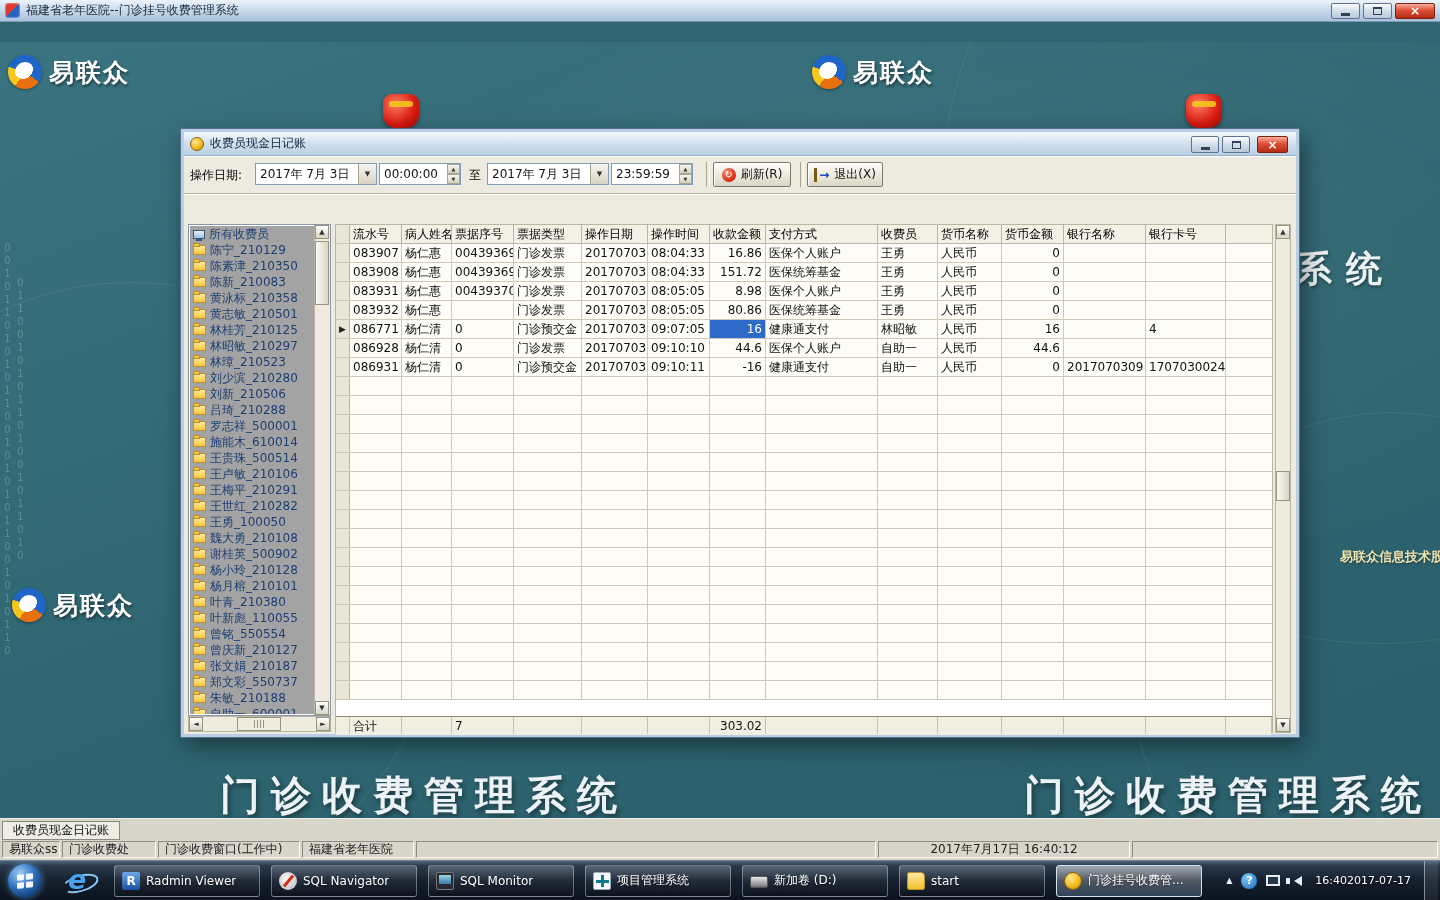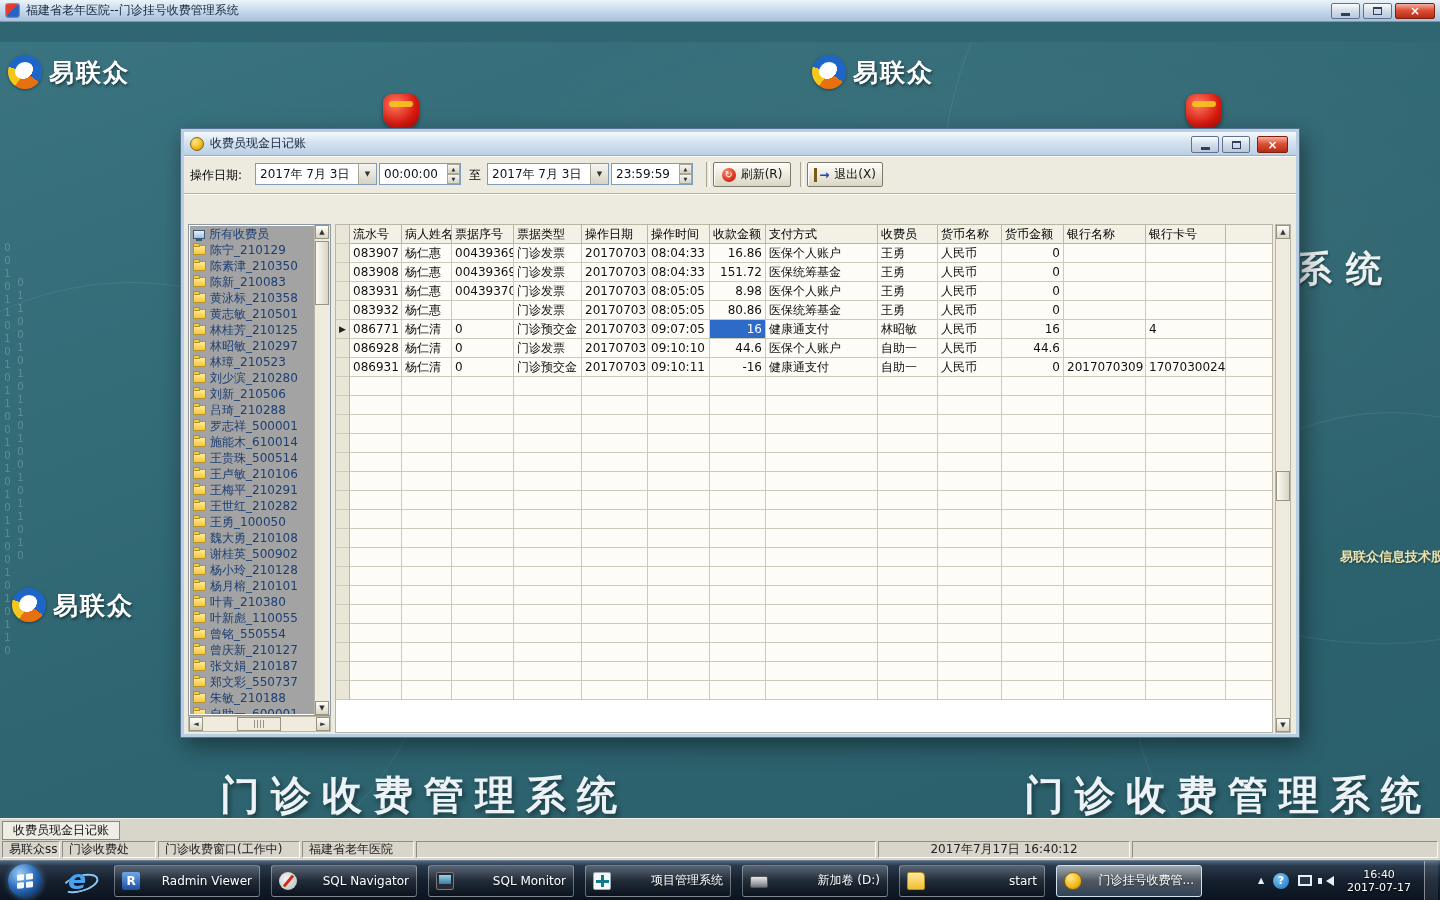--- a/index.html
+++ b/index.html
@@ -132,21 +132,21 @@
   .start-orb{width:34px;height:34px;border-radius:50%;margin-left:8px;flex:none;position:relative;
     background:radial-gradient(circle at 35% 28%,#9ecdf4,#2e6fbe 45%,#143f74 75%,#0a2246);box-shadow:0 0 6px rgba(120,190,255,.5);}
   .orb-flag{position:absolute;left:9px;top:10px;width:16px;height:14px;display:grid;grid-template-columns:1fr 1fr;grid-template-rows:1fr 1fr;gap:2px;transform:skewY(-6deg);}
   .orb-flag i{background:#fff;border-radius:1px;opacity:.95;}
   .ie{position:relative;margin-left:20px;flex:none;width:34px;height:34px;}
   .ie-e{position:absolute;left:6px;top:0;font-size:27px;font-weight:bold;font-style:italic;color:#4aa2ee;text-shadow:0 1px 2px #04101e;}
   .ie-ring{position:absolute;left:0;top:11px;width:33px;height:13px;border:2px solid #8cc8f4;border-left-color:transparent;border-radius:50%;transform:rotate(-16deg);}
   .task-buttons{display:flex;gap:11px;margin-left:18px;}
   .tbtn{width:146px;height:32px;box-sizing:border-box;border:1px solid rgba(255,255,255,.35);border-radius:3px;
     background:linear-gradient(rgba(255,255,255,.22),rgba(255,255,255,.06) 48%,rgba(0,0,0,.14));
-    display:flex;align-items:center;gap:6px;padding:0 7px;color:#fff;overflow:hidden;justify-content:space-between;}
+    display:flex;align-items:center;gap:6px;padding:0 7px;color:#fff;overflow:hidden;}
   .tbtn.active{background:linear-gradient(rgba(255,255,255,.55),rgba(255,255,255,.25) 50%,rgba(130,170,210,.3));border-color:#cfe2f2;}
   .tlabel{font-size:12px;white-space:nowrap;overflow:hidden;text-shadow:0 1px 2px rgba(0,0,0,.6);}
   .ticon{width:18px;height:18px;flex:none;position:relative;border-radius:2px;}
   .radmin-icon{background:linear-gradient(#6fa8e8,#1c4fa0);color:#fff;font-weight:bold;font-size:12px;text-align:center;line-height:18px;}
   .radmin-icon::after{content:'R';}
   .sql-navigator-icon{border-radius:50%;background:radial-gradient(circle at 40% 35%,#f4f4f4,#b9b9b9);}
   .sql-navigator-icon::after{content:'';position:absolute;left:8px;top:2px;width:3px;height:14px;background:#d42810;transform:rotate(40deg);}
   .sql-monitor-icon{background:#2a2a34;border:1px solid #777;box-sizing:border-box;}
   .sql-monitor-icon::after{content:'';position:absolute;left:2px;top:2px;right:2px;bottom:5px;background:linear-gradient(#9ad4e8,#3a7ca8);}
   .project-icon{background:#f4f8fb;border:1px solid #9ab;box-sizing:border-box;}
@@ -155,21 +155,21 @@
   .drive-icon{height:12px;margin-top:3px;background:linear-gradient(#e8e8e8,#9a9aa2 70%,#70707a);border:1px solid #555;box-sizing:border-box;border-radius:2px;}
   .folder-icon-tb{background:linear-gradient(#ffe9a0,#f0bf2e);border:1px solid #b8912a;box-sizing:border-box;border-radius:2px 4px 2px 2px;}
   .coin-icon-tb{border-radius:50%;background:radial-gradient(circle at 35% 30%,#ffe98a,#f0b81a 60%,#b87e08);border:1px solid #8a6206;box-sizing:border-box;}
   .tray{margin-left:auto;display:flex;align-items:center;gap:9px;padding-right:2px;}
   .tray-chevron{color:#e8eef4;font-size:8px;}
   .tray-help{width:16px;height:16px;border-radius:50%;background:radial-gradient(circle at 35% 30%,#7cc4f4,#1a72c0);color:#fff;
     font-size:11px;font-weight:bold;text-align:center;line-height:16px;}
   .tray-monitor{width:14px;height:11px;border:2px solid #e8eef4;box-sizing:border-box;background:#24364a;}
   .tray-speaker{width:0;height:0;border:5px solid transparent;border-right:8px solid #e8eef4;position:relative;}
   .tray-speaker::before{content:'';position:absolute;left:-8px;top:-3px;width:4px;height:6px;background:#e8eef4;}
-  .clock{display:flex;flex-direction:column;align-items:center;color:#fff;font-size:11px;line-height:13px;text-shadow:0 1px 2px #000;margin:0 4px;}
+  .clock{display:flex;align-items:center;color:#fff;font-size:11px;line-height:13px;text-shadow:0 1px 2px #000;margin:0 4px;}
   .show-desktop{width:13px;height:40px;border-left:1px solid rgba(255,255,255,.45);background:rgba(255,255,255,.08);}
 </style>
 </head>
 <body>
 
 <div class="screen">
 
   <div class="win-titlebar">
     <span class="app-ico"></span>
     <span class="win-title">福建省老年医院--门诊挂号收费管理系统</span>
@@ -825,20 +825,37 @@
               <div class="gcell" style="width: 62px;"></div>
               <div class="gcell num" style="width: 56px;"></div>
               <div class="gcell" style="width: 112px;"></div>
               <div class="gcell" style="width: 60px;"></div>
               <div class="gcell" style="width: 64px;"></div>
               <div class="gcell num" style="width: 62px;"></div>
               <div class="gcell" style="width: 82px;"></div>
               <div class="gcell" style="width: 80px;"></div>
               <div class="gcell fill"></div>
             </div>
+          </div>
+        <div class="grid-footer" id="grid-footer">
+            <div class="gcell fixed" style="width: 14px;"></div>
+            <div class="gcell" style="width: 52px;">合计</div>
+            <div class="gcell" style="width: 50px;"></div>
+            <div class="gcell" style="width: 62px;">7</div>
+            <div class="gcell" style="width: 68px;"></div>
+            <div class="gcell" style="width: 66px;"></div>
+            <div class="gcell" style="width: 62px;"></div>
+            <div class="gcell num" style="width: 56px;">303.02</div>
+            <div class="gcell" style="width: 112px;"></div>
+            <div class="gcell" style="width: 60px;"></div>
+            <div class="gcell" style="width: 64px;"></div>
+            <div class="gcell" style="width: 62px;"></div>
+            <div class="gcell" style="width: 82px;"></div>
+            <div class="gcell" style="width: 80px;"></div>
+            <div class="gcell fill"></div>
           </div>
       </div>
       <div class="grid-vscroll">
         <span class="sb-btn" style="left:0;top:0;">▲</span>
         <span class="sb-thumb" style="left:0;top:246px;width:14px;height:30px;"></span>
         <span class="sb-btn" style="left:0;bottom:0;">▼</span>
       </div>
     </div>
   </div>
 

